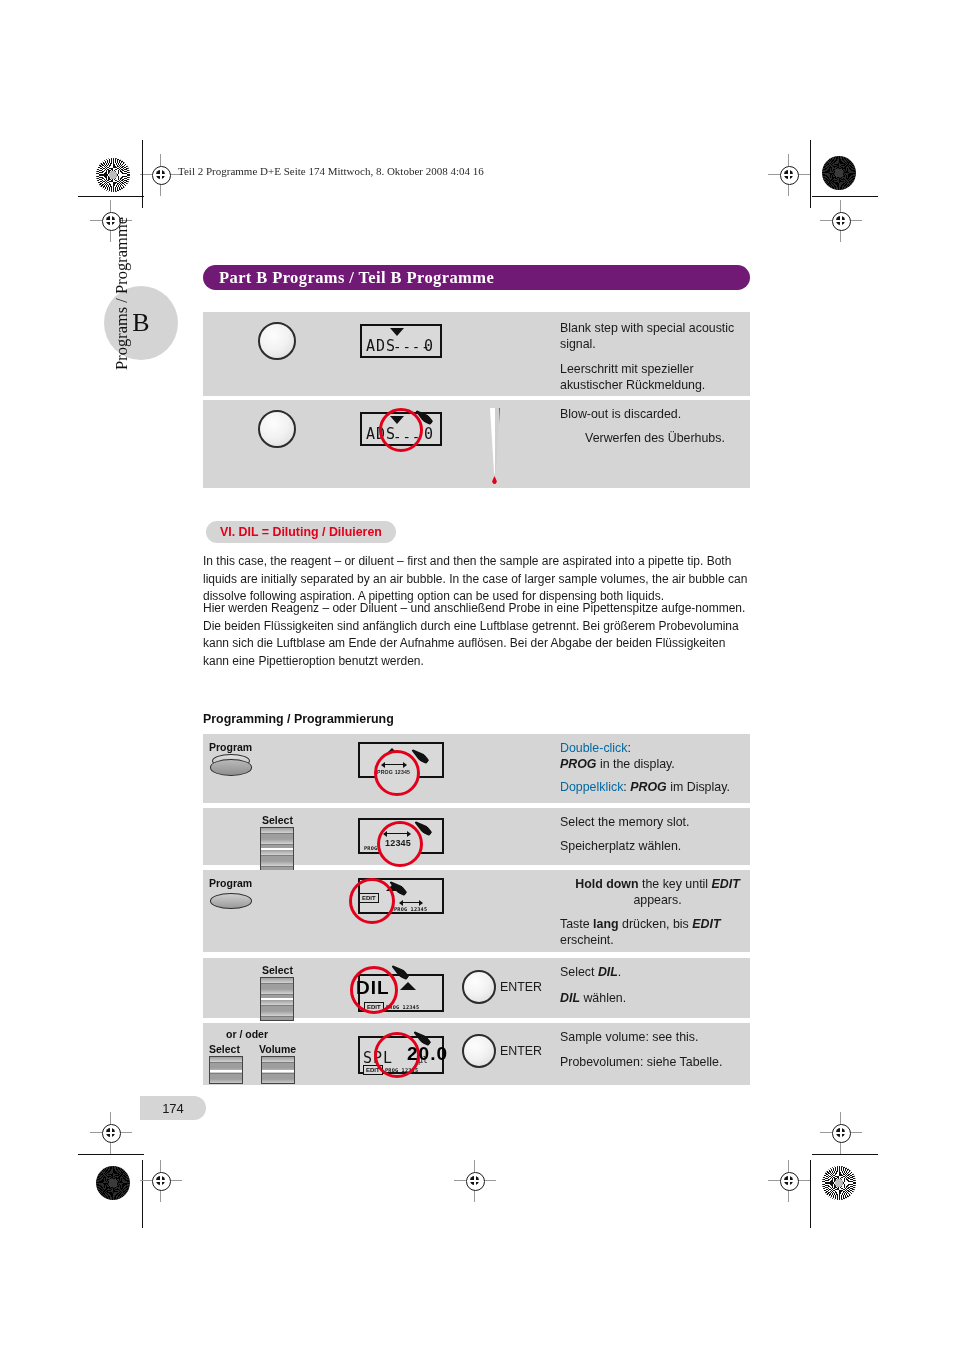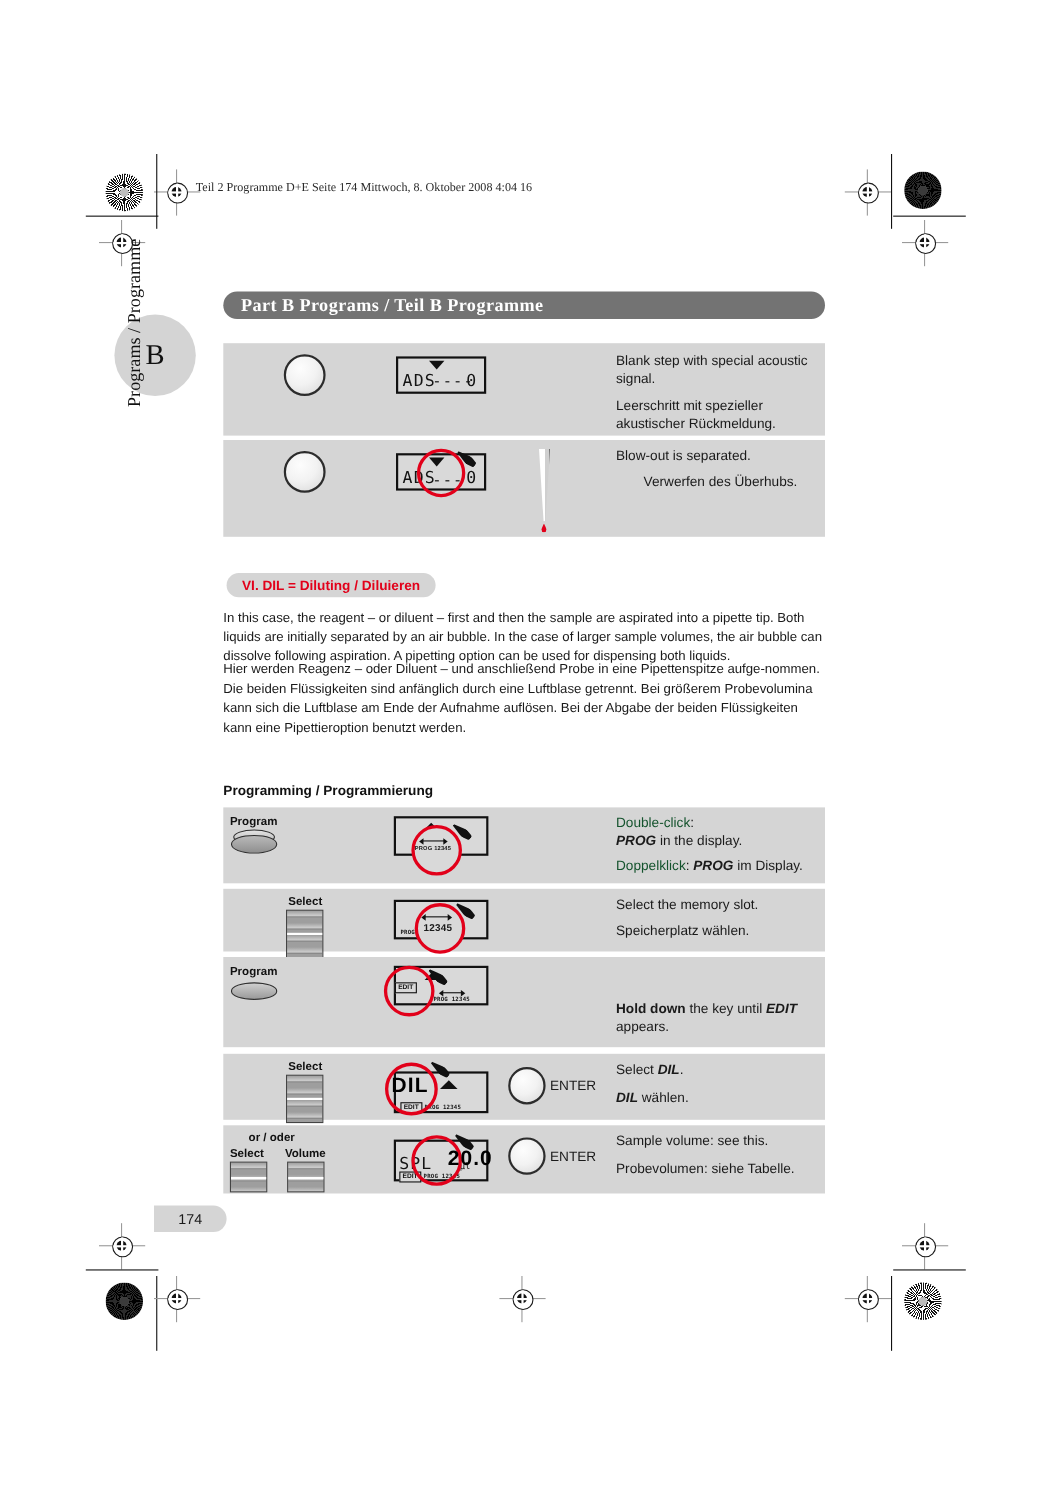--- a/index.html
+++ b/index.html
@@ -48,21 +48,21 @@
   .sidetext{
     position:absolute;left:112px;top:370px;width:300px;
     font-family:"Liberation Serif", serif;font-size:16.5px;color:#111;
     transform:rotate(-90deg);transform-origin:0 0;
     white-space:nowrap;
   }
 
   
   .banner{
     position:absolute;left:203px;top:265px;width:547px;height:25px;
-    background:#737373;border-radius:13px;
+    background:#701a75;border-radius:13px;
     display:flex;align-items:center;
   }
   .banner span{
     font-family:"Liberation Serif", serif;font-weight:bold;font-size:16.5px;color:#fff;
     padding-left:16px;letter-spacing:.4px;
   }
 
   
   .steprow{
     position:absolute;left:203px;width:547px;background:#d5d5d5;
@@ -149,21 +149,21 @@
   .subhead{position:absolute;font-size:12.4px;font-weight:bold;color:#111;}
 
   .pagenum{
     position:absolute;left:140px;top:1096px;width:66px;height:24px;
     background:#d5d5d5;border-radius:0 12px 12px 0;
     display:flex;align-items:center;justify-content:center;
   }
   .pagenum span{font-size:13px;color:#1a1a1a;}
 
   .enterlabel{position:absolute;font-size:12.4px;color:#1a1a1a;}
-  .red{color:#14532d;}
+  .red{color:#0369a1;}
   .b{font-weight:bold;}
   .bi{font-weight:bold;font-style:italic;}
 </style>
 </head>
 <body>
 
 <div class="page">
 
   <div class="starburst" style="left:96px;top:158px;"></div>
   <div class="regmark" style="left:148px;top:162px;">
@@ -271,21 +271,21 @@
   <div class="redcircle clear" style="left:379px;top:408px;width:38px;height:38px;"></div>
   <div class="pointer" style="left:414px;top:413px;">
       <i></i>
     </div>
 
   <div class="tip" style="left:488px;top:408px;">
       <div class="cone"></div>
     </div>
   <div class="drop" style="left:492px;top:476px;"></div>
 
-  <div class="celltext" style="left:560px;top:406px;width:190px;">Blow-out is separated.</div>
+  <div class="celltext" style="left:560px;top:406px;width:190px;">Blow-out is discarded.</div>
   <div class="celltext" style="left:560px;top:430px;width:190px;text-align:center;">Verwerfen des Überhubs.</div>
 
   <div class="pill" style="left:206px;top:521px;">
     <span>VI.  DIL = Diluting / Diluieren</span>
   </div>
 
   <div class="para" style="left:203px;top:553px;">In this case, the reagent – or diluent – first and then the sample are aspirated into a pipette tip. Both liquids are initially separated by an air bubble. In the case of larger sample volumes, the air bubble can dissolve following aspiration. A pipetting option can be used for dispensing both liquids.</div>
   <div class="para" style="left:203px;top:600px;">Hier werden Reagenz – oder Diluent – und anschließend Probe in eine Pipettenspitze aufge-nommen. Die beiden Flüssigkeiten sind anfänglich durch eine Luftblase getrennt. Bei größerem Probevolumina kann sich die Luftblase am Ende der Aufnahme auflösen. Bei der Abgabe der beiden Flüssigkeiten kann eine Pipettieroption benutzt werden.</div>
 
   <div class="subhead" style="left:203px;top:712px;">Programming / Programmierung</div>
@@ -347,23 +347,27 @@
     <div class="tri-up" style="left:26px;top:3px;"></div>
     <div class="arrowbar" style="left:42px;top:22px;width:18px;"></div>
     <div class="seg seg-tiny" style="left:34px;top:26px;">PROG 12345</div>
   </div>
   <div class="pointer" style="left:388px;top:884px;">
       <i></i>
     </div>
   <div class="redcircle clear" style="left:349px;top:878px;width:40px;height:40px;"></div>
   <div class="editbox" style="left:359px;top:893px;">EDIT</div>
 
-  <div class="celltext" style="left:560px;top:909px;width:195px;">
+  <div class="celltext" style="left:560px;top:876px;width:195px;text-align:center;">
     <span class="b">Hold down</span><span> the key until </span><span class="bi">EDIT</span><br>
     <span>appears.</span>
+  </div>
+  <div class="celltext" style="left:560px;top:916px;width:195px;">
+    <span>Taste </span><span class="b">lang</span><span> drücken, bis </span><span class="bi">EDIT</span><br>
+    <span>erscheint.</span>
   </div>
 
   <div class="steprow" style="top:958px;height:60px;"></div>
   <div class="keylabel" style="left:262px;top:964px;">Select</div>
   <div class="rocker" style="left:260px;top:977px;">
     <div class="band" style="top:20px;"></div>
   </div>
 
   <div class="lcd" style="left:358px;top:974px;width:86px;height:38px;">
     <div class="editbox" style="left:4px;top:26px;">EDIT</div>

